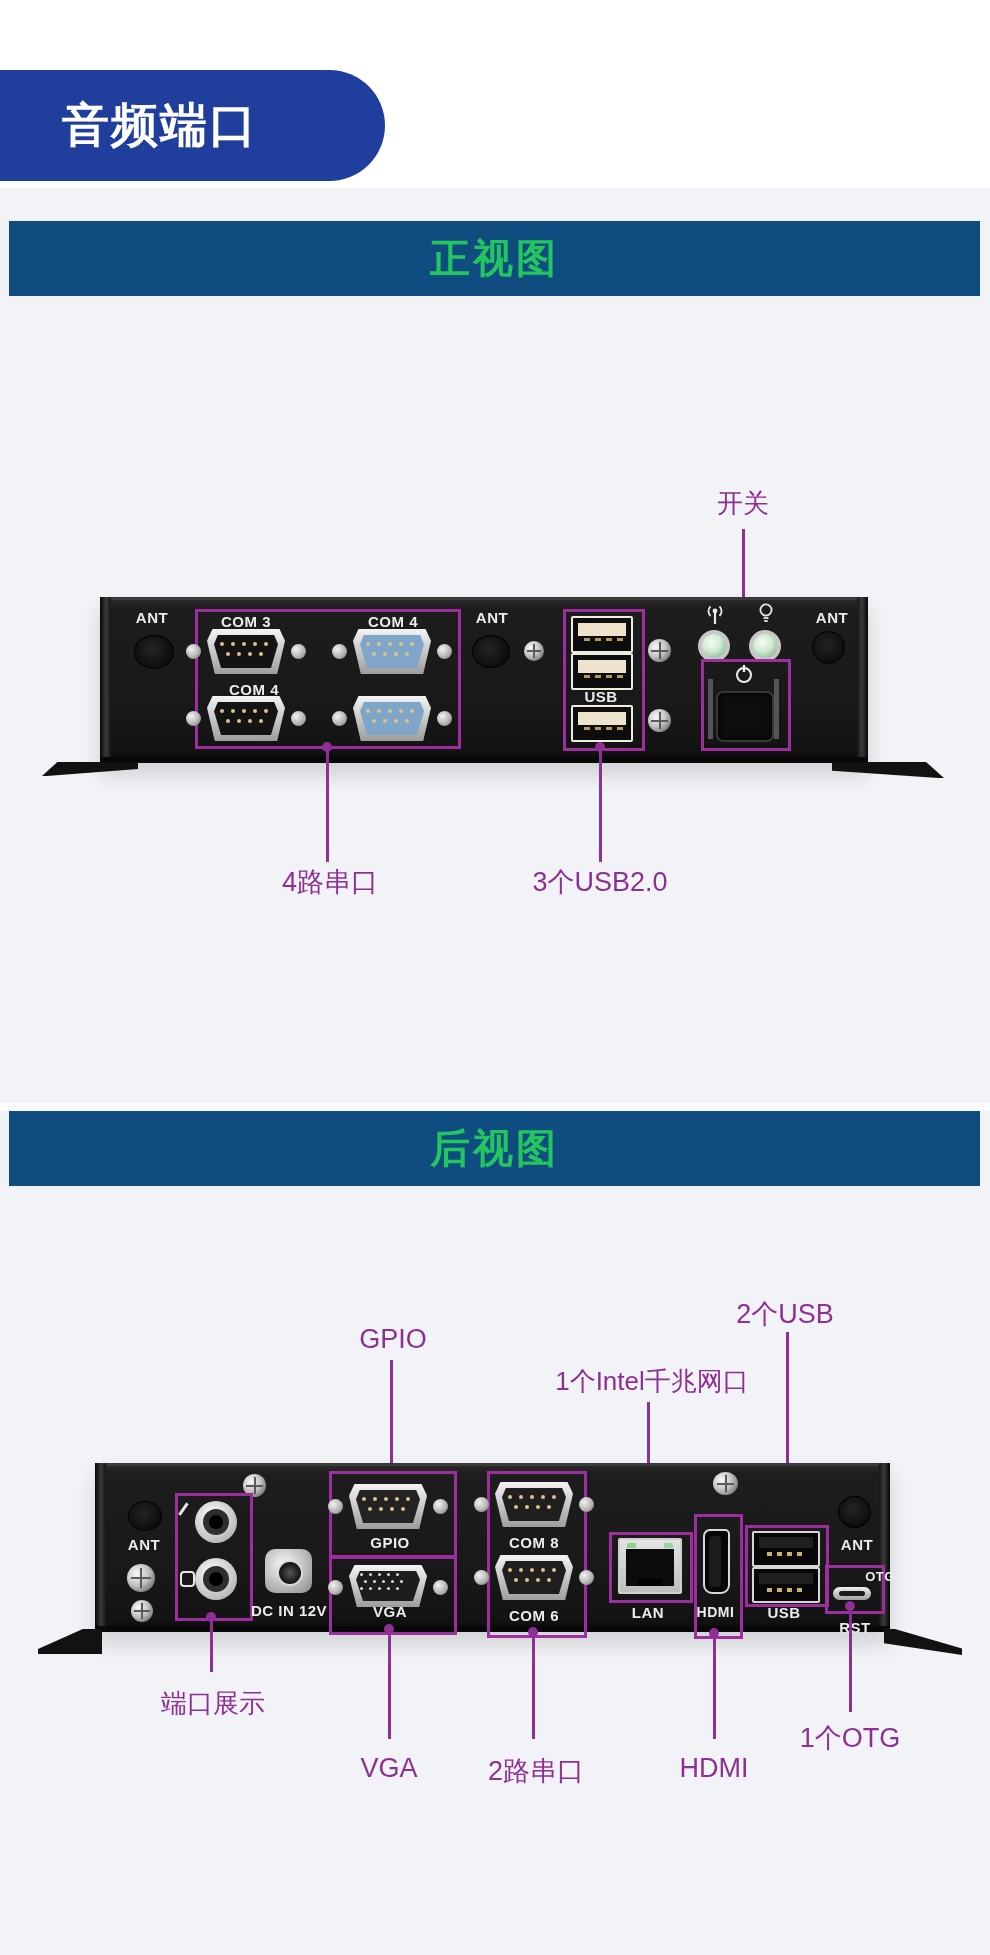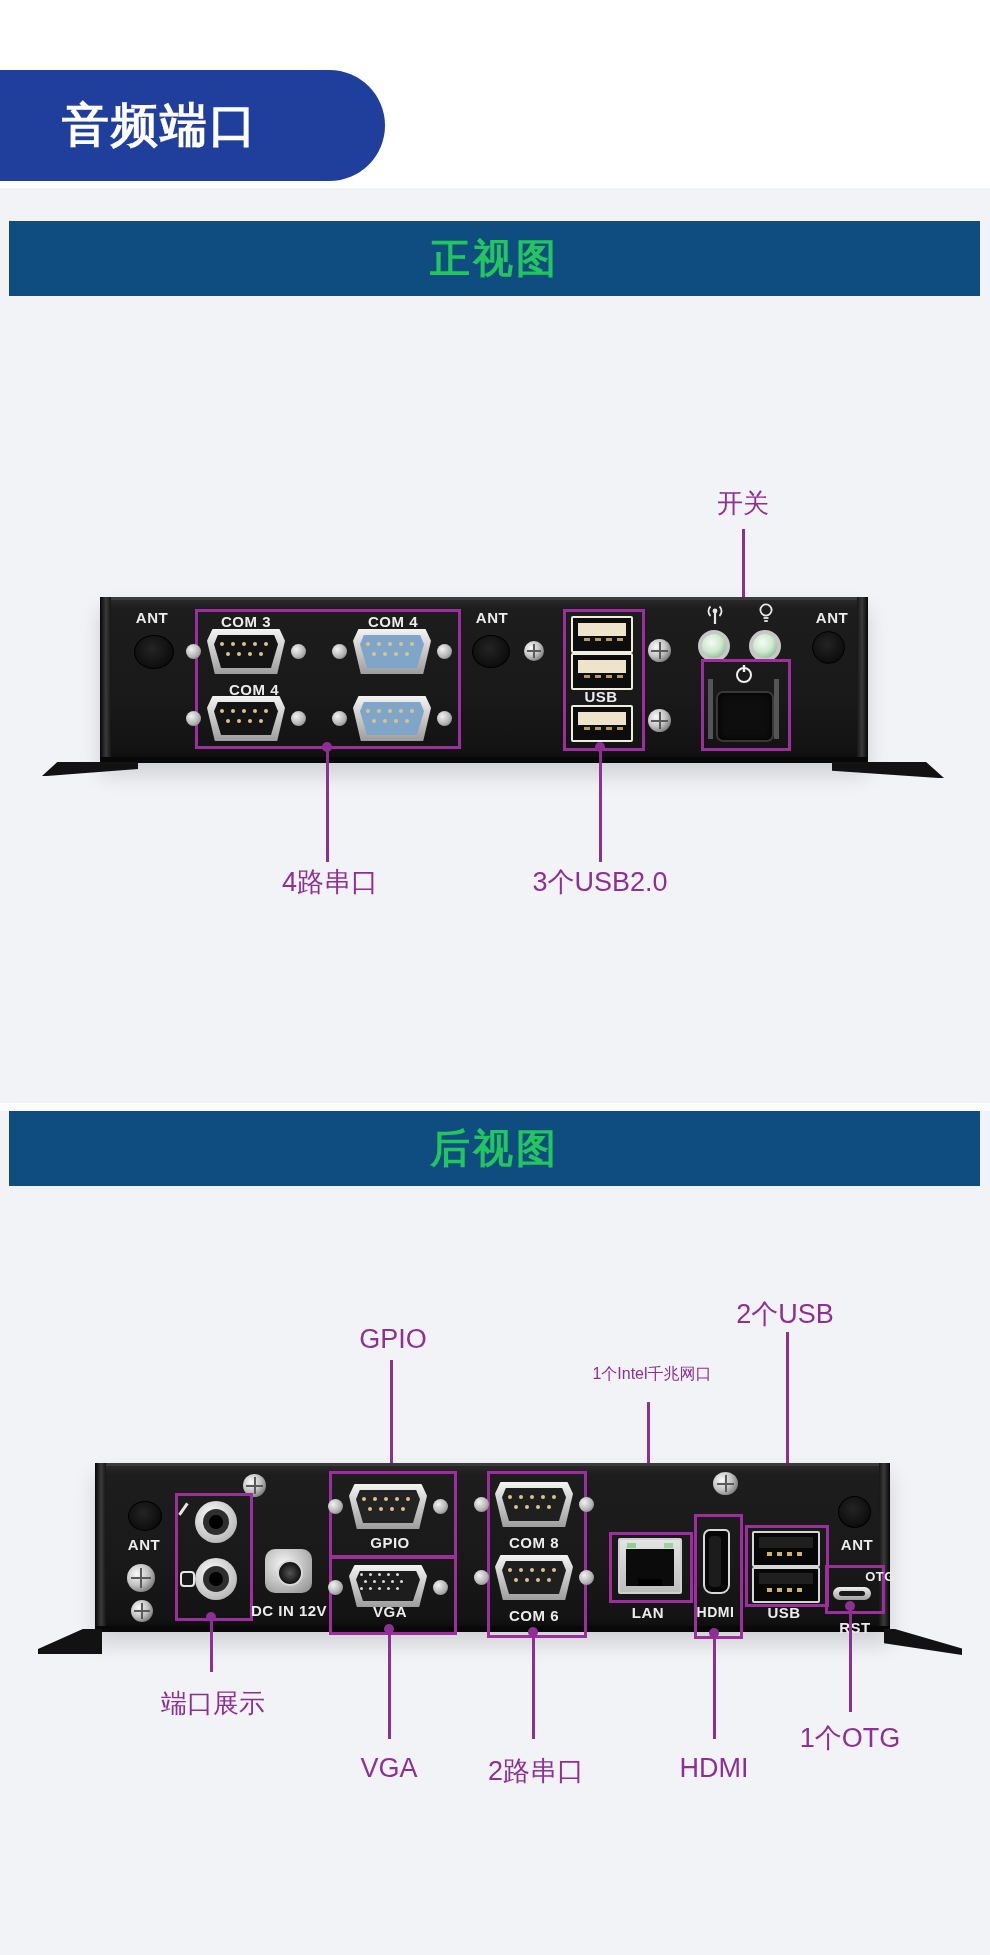--- a/index.html
+++ b/index.html
@@ -203,21 +203,21 @@
 <div class="abs ann" style="left:500px;top:864px;width:200px;">3个USB2.0</div>
 
 <div class="abs viewbar bar-rear">
   <span>后视图</span>
 </div>
 
 <div class="abs ann" style="left:333px;top:1324px;width:120px;">GPIO</div>
 <div class="abs pline" style="left:390px;top:1360px;height:112px;"></div>
 <div class="abs pdot" style="left:386px;top:1465px;"></div>
 
-<div class="abs ann" style="left:522px;top:1364px;width:260px;font-size:16px;">1个Intel千兆网口</div>
+<div class="abs ann" style="left:522px;top:1364px;width:260px;font-size:26px;">1个Intel千兆网口</div>
 <div class="abs pline" style="left:647px;top:1402px;height:132px;"></div>
 <div class="abs pdot" style="left:643px;top:1528px;"></div>
 
 <div class="abs ann" style="left:705px;top:1296px;width:160px;">2个USB</div>
 <div class="abs pline" style="left:786px;top:1332px;height:194px;"></div>
 <div class="abs pdot" style="left:782px;top:1520px;"></div>
 
 <div class="abs device dev-rear">
   <div class="abs toplight"></div>
   <div class="abs bevel-l"></div>

